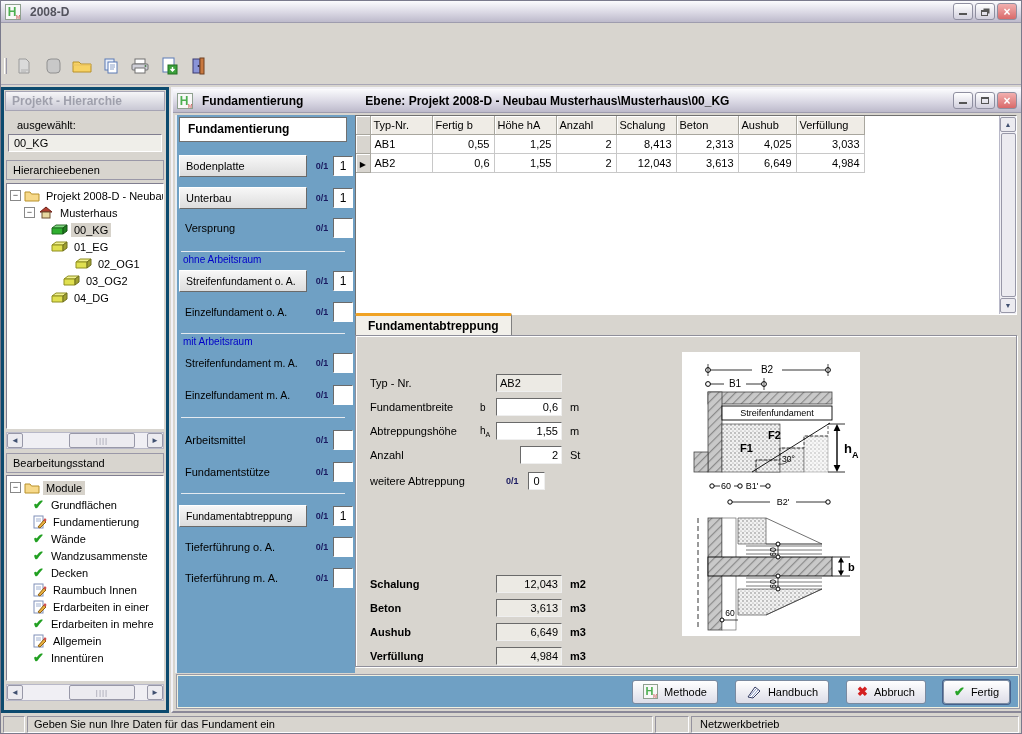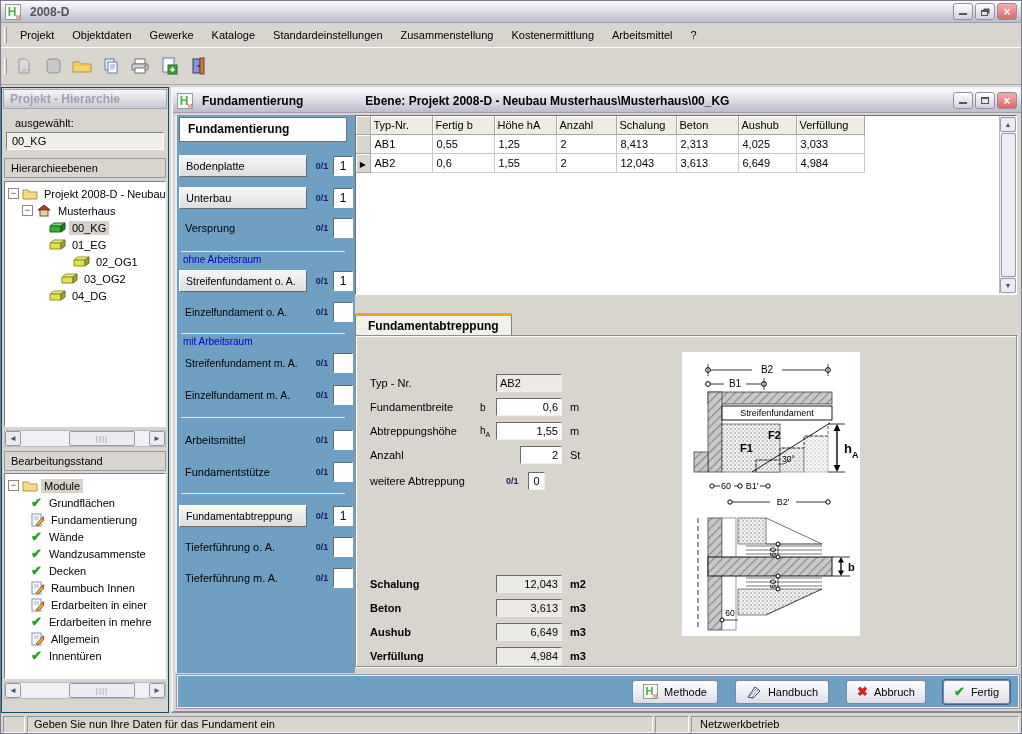--- a/index.html
+++ b/index.html
@@ -29,21 +29,21 @@
   .menubar{ position:absolute; left:0; top:22px; width:100%; height:25px;
     display:flex; align-items:center; background:#D8D5CF; border-bottom:1px solid #FFFFFF; }
   .gripper{ width:3px; height:16px; margin:0 4px 0 3px; border-left:1px solid #fff; border-right:1px solid #9a98a8; }
   .menu-item{ padding:3px 9px; }
   .toolbar{ position:absolute; left:0; top:47px; width:100%; height:37px;
     display:flex; align-items:center; background:#D8D5CF; border-bottom:1px solid #A8A6B6; }
   .tbtn{ width:26px; height:26px; display:flex; align-items:center; justify-content:center; margin-right:3px; }
 
   
   .left-col{ position:absolute; left:0; top:86px; width:168px; height:626px;
-    background:#D8D5CF; border:1px solid #0c4a6e; padding:0 2px; }
+    background:#D8D5CF; border:3px solid #0c4a6e; padding:0 2px; }
   .panel-title{ height:20px; margin:1px -1px 0; background:linear-gradient(#F6F6F8,#C9C8D4);
     border:1px solid #A6A4B4; font-weight:bold; font-size:12px; color:#9FA0AC; padding:2px 6px; }
   .aus-label{ margin:8px 11px 3px; }
   .sel-field{ margin:0 2px; height:18px; background:#EFEEE9; padding:2px 5px; }
   .subheader{ margin:8px 0 0; height:20px; border:1px solid #9A98A8; background:#D8D5CF; padding:3px 6px; }
   .treebox{ margin:3px 0 0; background:#fff; height:246px; overflow:hidden; padding:3px 0; }
   .treebox2{ margin:2px 0 0; background:#fff; height:206px; overflow:hidden; padding:3px 0; }
   .titem{ display:flex; align-items:center; height:17px; white-space:nowrap; overflow:hidden; }
   .titem .lbl{ padding:1px 3px; }
   .titem .lbl.hl{ background:#D6D2CA; }
@@ -77,28 +77,28 @@
   .nav-label{ width:128px; height:22px; display:flex; align-items:center; padding-left:6px; }
   .nav-label.button{ background:linear-gradient(#F7F7F7,#DDDDDD); border:1px solid;
     border-color:#FFFFFF #6A6A6A #6A6A6A #FFFFFF; }
   .nav-ratio{ width:18px; margin-left:6px; text-align:center; font-size:9px; font-weight:bold; color:#1A1A60; }
   .nav-box{ width:20px; height:20px; margin-left:2px; background:#fff; border:1px solid;
     border-color:#6A6A6A #FFFFFF #FFFFFF #6A6A6A; text-align:center; line-height:18px; font-size:12px; }
   .nav-divider{ position:absolute; left:4px; width:164px; border-top:1px solid #E4EAF0; }
   .nav-section{ position:absolute; left:6px; color:#0000C8; font-size:10px; }
 
   
-  .grid{ position:absolute; left:182px; top:2px; width:662px; height:180px; background:#fff;
+  .grid{ position:absolute; left:182px; top:2px; width:662px; height:200px; background:#fff;
     border:1px solid; border-color:#707070 #FFFFFF #FFFFFF #707070; }
   table.dbgrid{ border-collapse:collapse; table-layout:fixed; }
   .dbgrid th{ height:18px; background:#EFECE6; font-weight:normal; text-align:left; padding:0 3px;
     border-right:1px solid #A8A69E; border-bottom:1px solid #A8A69E;
     box-shadow:inset 1px 1px 0 #FFFFFF; overflow:hidden; }
   .dbgrid td{ height:19px; padding:0 4px; border-right:1px solid #C8C8C8; border-bottom:1px solid #C8C8C8; overflow:hidden; }
-  .dbgrid td.num{ text-align:left; }
+  .dbgrid td.num{ text-align:right; }
   .dbgrid td.selcell, .dbgrid th.selcell{ background:#D8D5CF; padding:0; text-align:center;
     border-right:1px solid #A8A69E; border-bottom:1px solid #A8A69E; box-shadow:inset 1px 1px 0 #FFFFFF; }
   .rowmark{ font-size:8px; color:#000; }
   .vscroll{ position:absolute; right:0; top:0; bottom:0; width:17px; background:#F0EFF4;
     border-left:1px solid #B8B8C8; display:flex; flex-direction:column; justify-content:space-between; align-items:center; padding:1px; }
   .vthumb{ flex:1; width:15px; margin:1px 0; background:#ECEBF0; border:1px solid #9898A8; border-radius:2px; }
 
   
   .tabs{ position:absolute; left:182px; top:200px; height:23px; }
   .tab{ display:inline-block; height:23px; background:#F2F0EA; border:1px solid #808080; border-bottom:none;
@@ -154,32 +154,20 @@
     <span style="flex:1"></span>
     <span class="winbtn">
         <span class="glyph-min"></span>
       </span>
     <span class="winbtn">
         <span class="glyph-restore"></span>
       </span>
     <span class="winbtn close">×</span>
   </div>
 
-  <div class="menubar">
-    <span class="gripper"></span>
-    <span class="menu-item">Projekt</span>
-    <span class="menu-item">Objektdaten</span>
-    <span class="menu-item">Gewerke</span>
-    <span class="menu-item">Kataloge</span>
-    <span class="menu-item">Standardeinstellungen</span>
-    <span class="menu-item">Zusammenstellung</span>
-    <span class="menu-item">Kostenermittlung</span>
-    <span class="menu-item">Arbeitsmittel</span>
-    <span class="menu-item">?</span>
-  </div>
 
   <div class="toolbar">
     <span class="gripper"></span>
     <span class="tbtn">
       <svg width="18" height="18">
           <path d="M4 2 h7 l3 3 v11 H4 z" fill="#DADADA" stroke="#9A9A9A"></path>
           <path d="M6 13 h7 M6 15 h5" stroke="#B0B0B0"></path>
         </svg>
     </span>
     <span class="tbtn">

